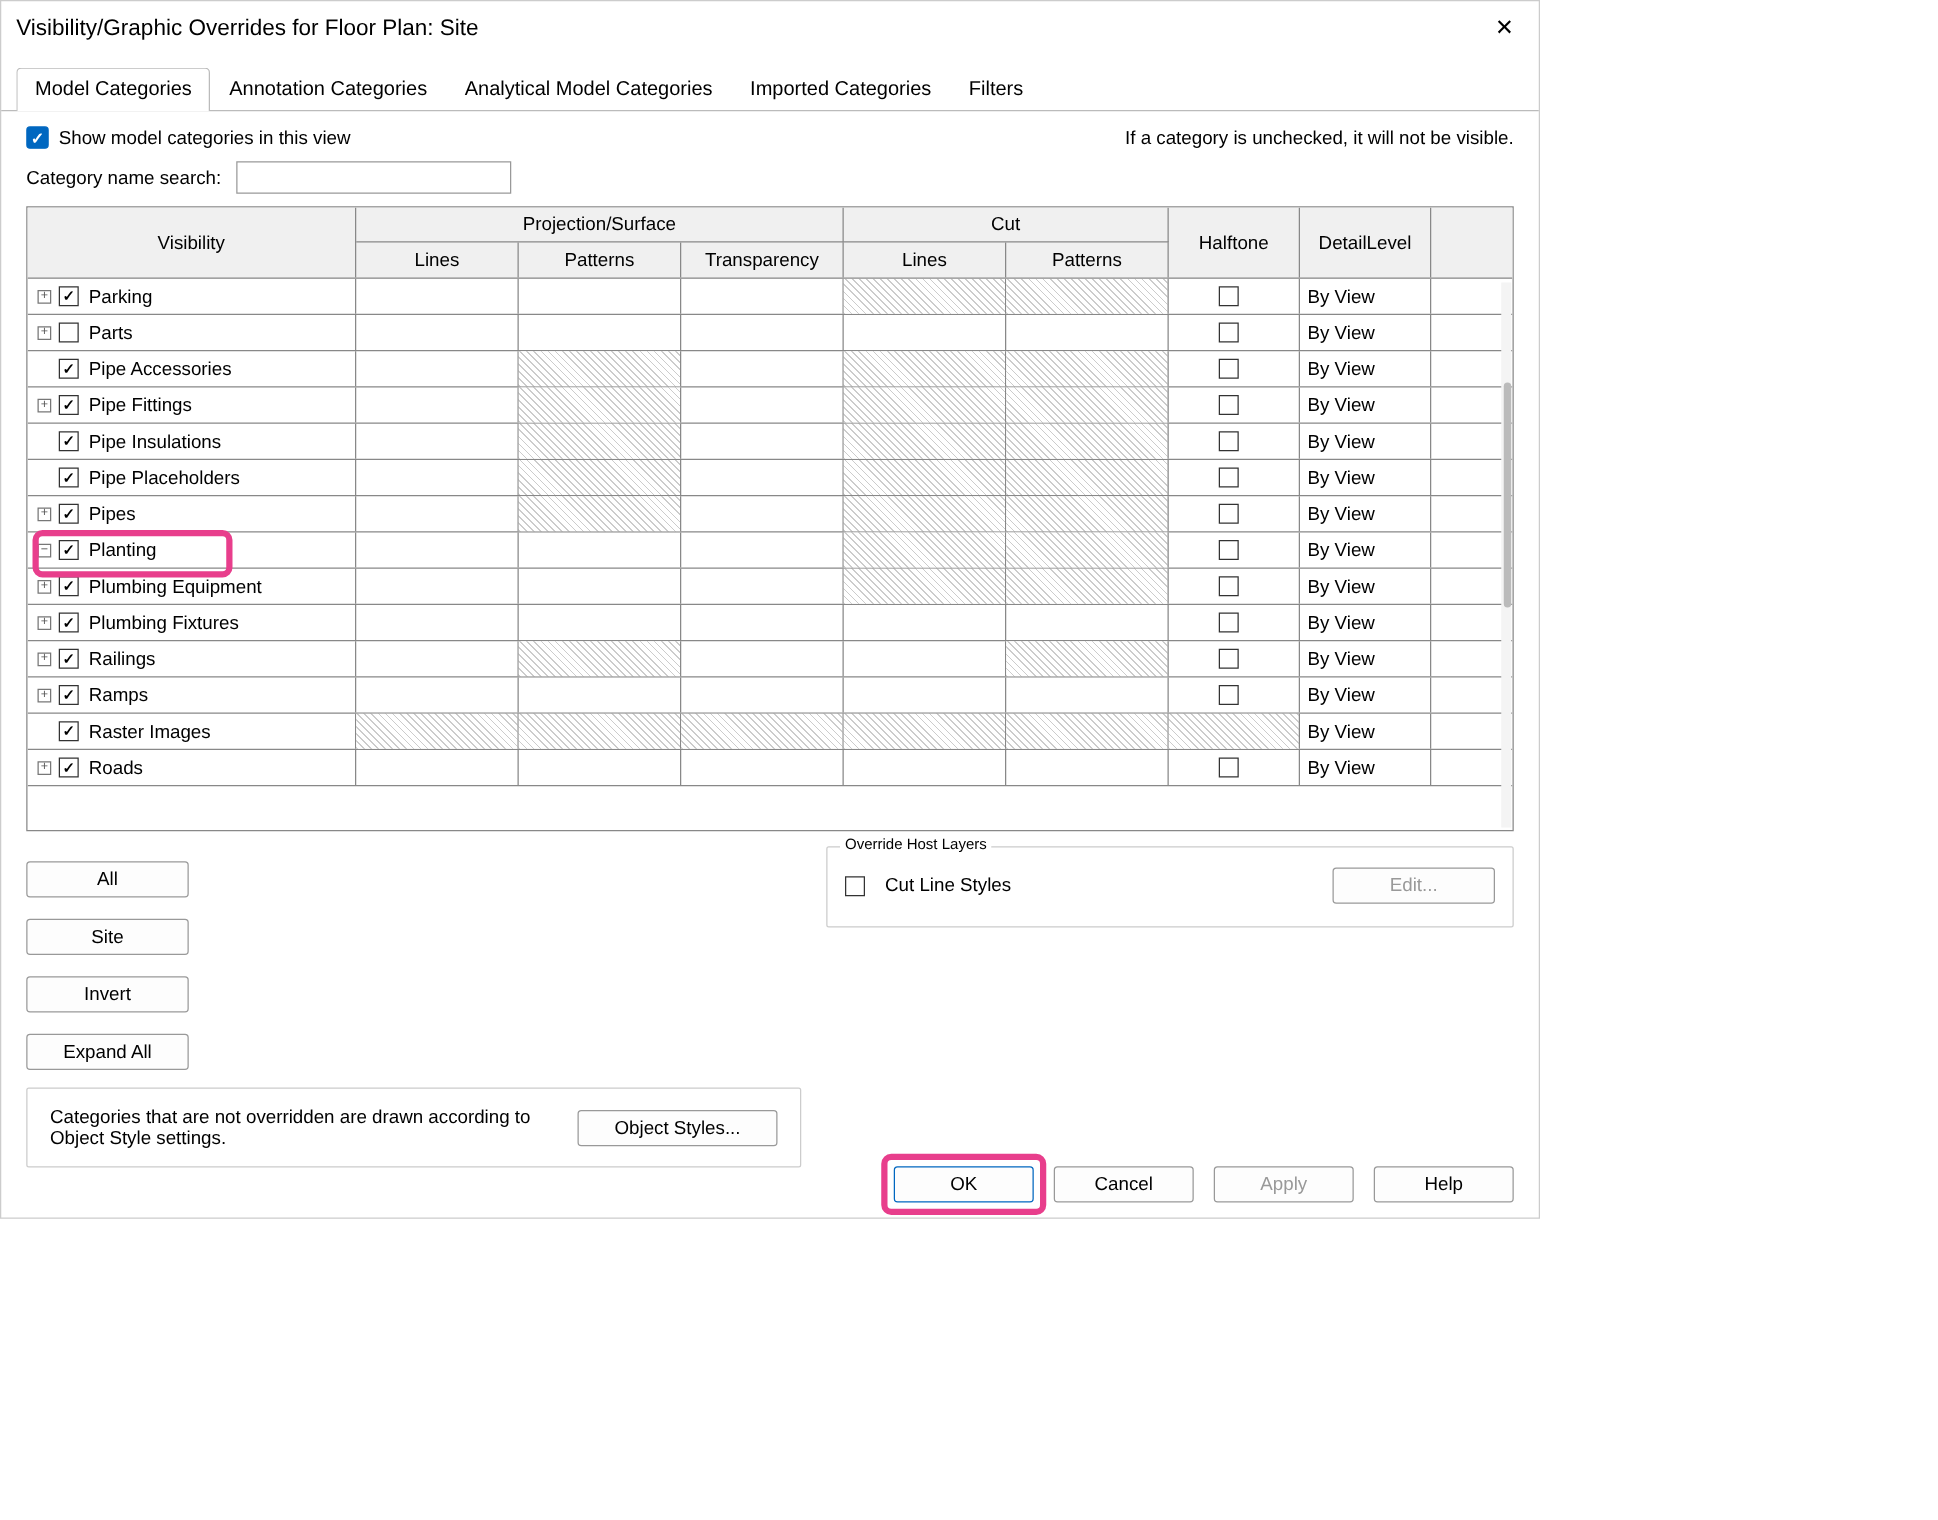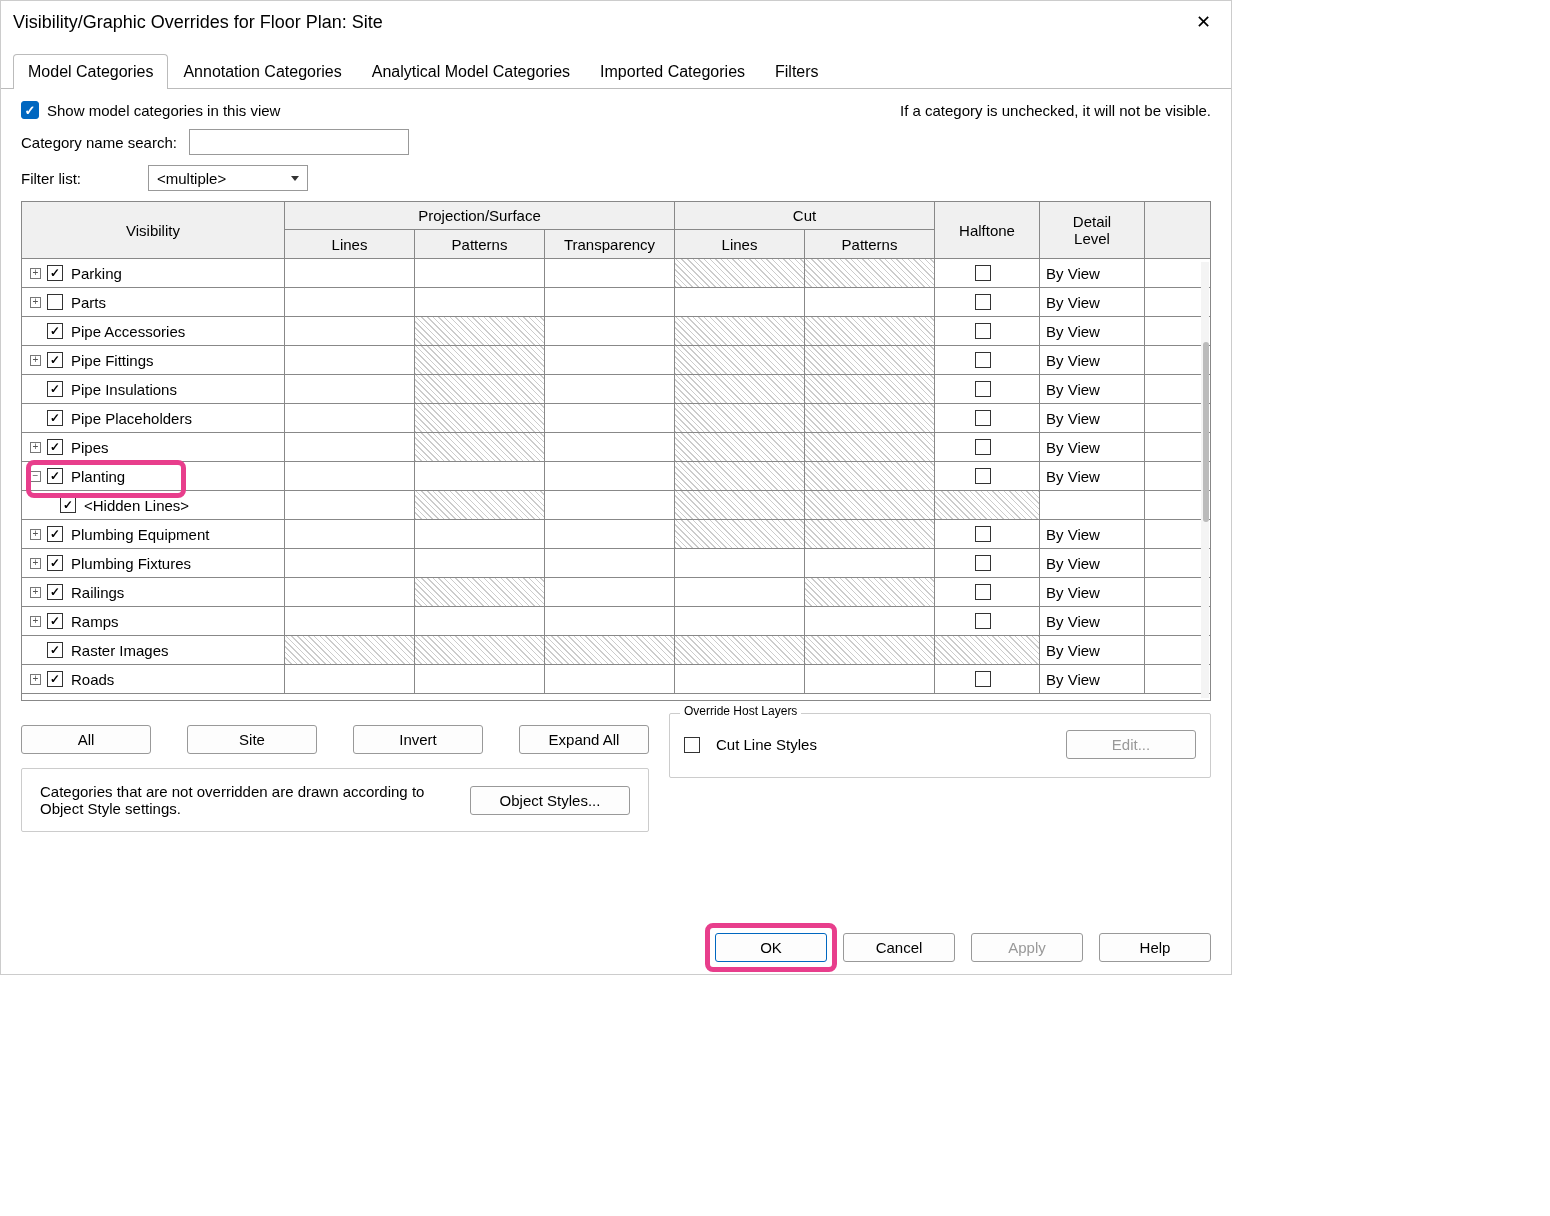--- a/index.html
+++ b/index.html
@@ -41,21 +41,21 @@
 .tcell.c130 { width: 130px; justify-content: center; }
 .tcell.half { width: 105px; justify-content: center; }
 .tcell.detail { width: 105px; padding-left: 6px; }
 .tree-ctl { width: 11px; height: 11px; border: 1px solid #777; display: inline-flex; align-items: center; justify-content: center; font-size: 10px; line-height: 1; margin-right: 6px; cursor: pointer; flex-shrink: 0; color: #555; background: #fff; }
 .tree-spacer { width: 17px; display: inline-block; }
 .tree-indent { display: inline-block; width: 30px; }
 .row-cb { width: 16px; height: 16px; border: 1px solid #333; margin-right: 8px; display: inline-flex; align-items: center; justify-content: center; flex-shrink: 0; cursor: pointer; background: #fff; }
 .row-cb.checked::after { content: "✓"; font-size: 12px; font-weight: bold; color: #000; }
 .hatch { background-image: repeating-linear-gradient(45deg, #ccc 0, #ccc 1px, #fff 1px, #fff 4px); }
 .highlight-box { border: 5px solid #e83e8c; border-radius: 8px; position: absolute; pointer-events: none; }
-.btn-row { display: flex; gap: 36px; margin-top: 12px; }
+.btn-row { display: flex; gap: 17px; margin-top: 12px; flex-direction: column; }
 .btn { border: 1px solid #999; background: #fdfdfd; padding: 5px 0; width: 130px; text-align: center; cursor: pointer; font-size: 15px; border-radius: 3px; }
 .btn.disabled { color: #999; cursor: default; }
 .btn.primary { border: 1px solid #0067c0; }
 .section-box { border: 1px solid #ccc; padding: 14px 18px; border-radius: 2px; }
 .lower-row { display: flex; gap: 20px; margin-top: 12px; align-items: flex-start; }
 .lower-left { flex: 0 0 620px; }
 .lower-right { flex: 1; }
 .host-layers { border: 1px solid #ccc; padding: 10px 14px 18px; border-radius: 2px; position: relative; }
 .host-layers .legend { position: absolute; top: -10px; left: 10px; background: #fff; padding: 0 4px; font-size: 12px; }
 .footer-btns { position: absolute; bottom: 12px; right: 20px; display: flex; gap: 16px; align-items: center; }
@@ -85,26 +85,20 @@
       <span class="checkbox checked"></span>
       <span>Show model categories in this view</span>
       <span class="note-right">If a category is unchecked, it will not be visible.</span>
     </div>
 
     <div class="row">
       <span class="label">Category name search:</span>
       <input class="text-input" type="text" style="">
     </div>
 
-    <div class="row">
-      <span class="label" style="width:115px">Filter list:</span>
-      <div class="dropdown">
-        <span>&lt;multiple&gt;</span>
-      </div>
-    </div>
 
     <div class="table-wrap">
       <div class="thead">
         <div style="display:flex">
           <div class="th vis" style="height:56px">Visibility</div>
           <div class="thead-merge" style="width:390px">
             <div class="th" style="width:390px;height:28px;border-bottom:1px solid #888">Projection/Surface</div>
             <div style="display:flex">
               <div class="th-sub lines">Lines</div>
               <div class="th-sub patt">Patterns</div>
@@ -112,21 +106,21 @@
             </div>
           </div>
           <div class="thead-merge" style="width:260px">
             <div class="th" style="width:260px;height:28px;border-bottom:1px solid #888">Cut</div>
             <div style="display:flex">
               <div class="th-sub clines">Lines</div>
               <div class="th-sub cpatt">Patterns</div>
             </div>
           </div>
           <div class="th half" style="height:56px">Halftone</div>
-          <div class="th detail" style="height:56px;flex-direction:column">
+          <div class="th detail" style="height:56px;flex-direction:row">
               <span>Detail</span>
               <span>Level</span>
             </div>
         </div>
       </div>
       <div class="tbody" id="tbody">
           <div class="trow">
             <div class="tcell vis">
               <span class="tree-ctl">+</span>
               <span class="row-cb checked"></span>
@@ -246,34 +240,20 @@
             </div>
             <div class="tcell c130"></div>
             <div class="tcell c130"></div>
             <div class="tcell c130"></div>
             <div class="tcell c130 hatch"></div>
             <div class="tcell c130 hatch"></div>
             <div class="tcell half">
               <span class="row-cb"></span>
             </div>
             <div class="tcell detail">By View</div>
-          </div>
-          <div class="trow">
-            <div class="tcell vis">
-              <span class="tree-indent"></span>
-              <span class="row-cb checked"></span>
-              <span>&lt;Hidden Lines&gt;</span>
-            </div>
-            <div class="tcell c130"></div>
-            <div class="tcell c130 hatch"></div>
-            <div class="tcell c130"></div>
-            <div class="tcell c130 hatch"></div>
-            <div class="tcell c130 hatch"></div>
-            <div class="tcell half hatch"></div>
-            <div class="tcell detail"></div>
           </div>
           <div class="trow">
             <div class="tcell vis">
               <span class="tree-ctl">+</span>
               <span class="row-cb checked"></span>
               <span>Plumbing Equipment</span>
             </div>
             <div class="tcell c130"></div>
             <div class="tcell c130"></div>
             <div class="tcell c130"></div>

